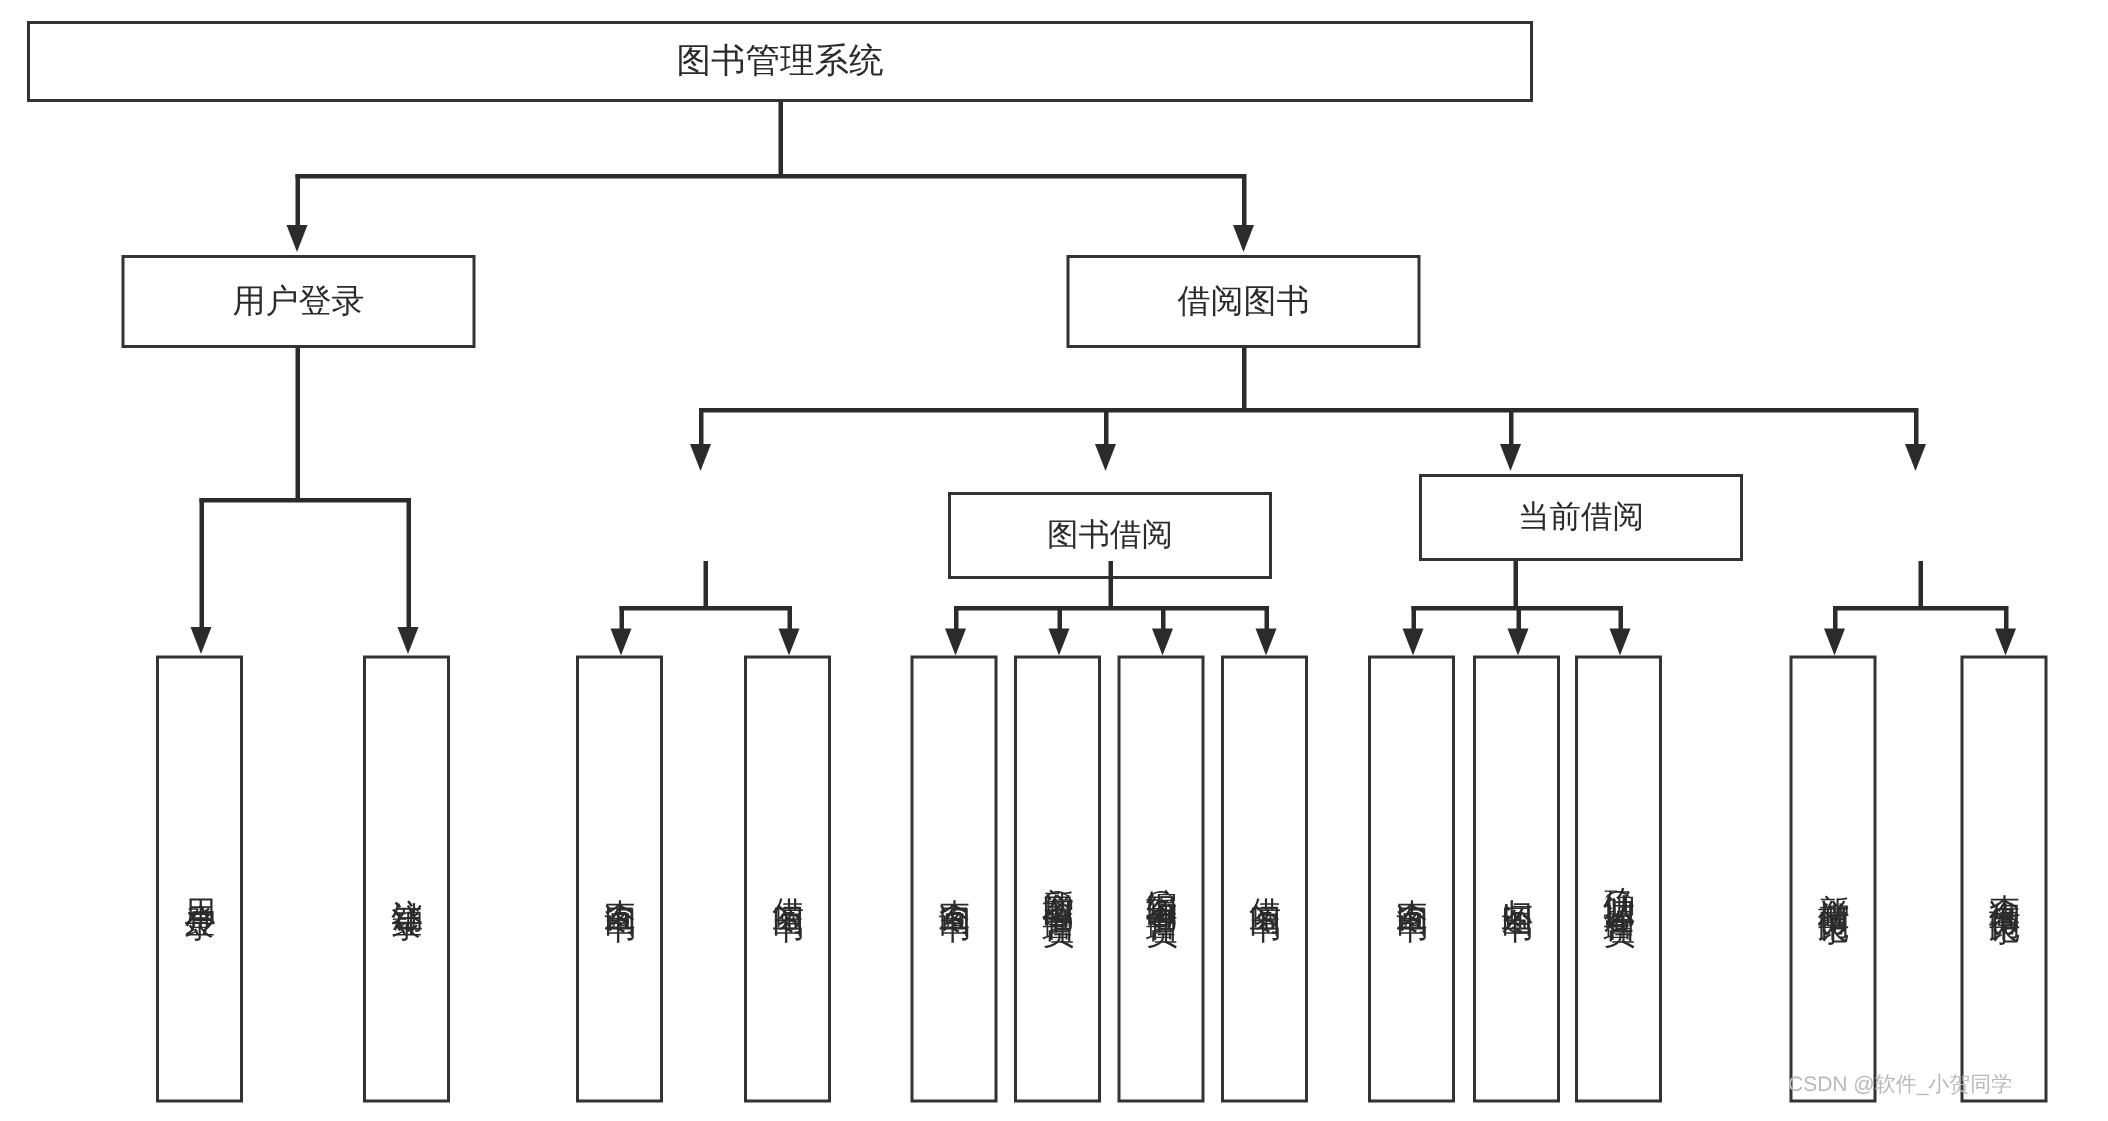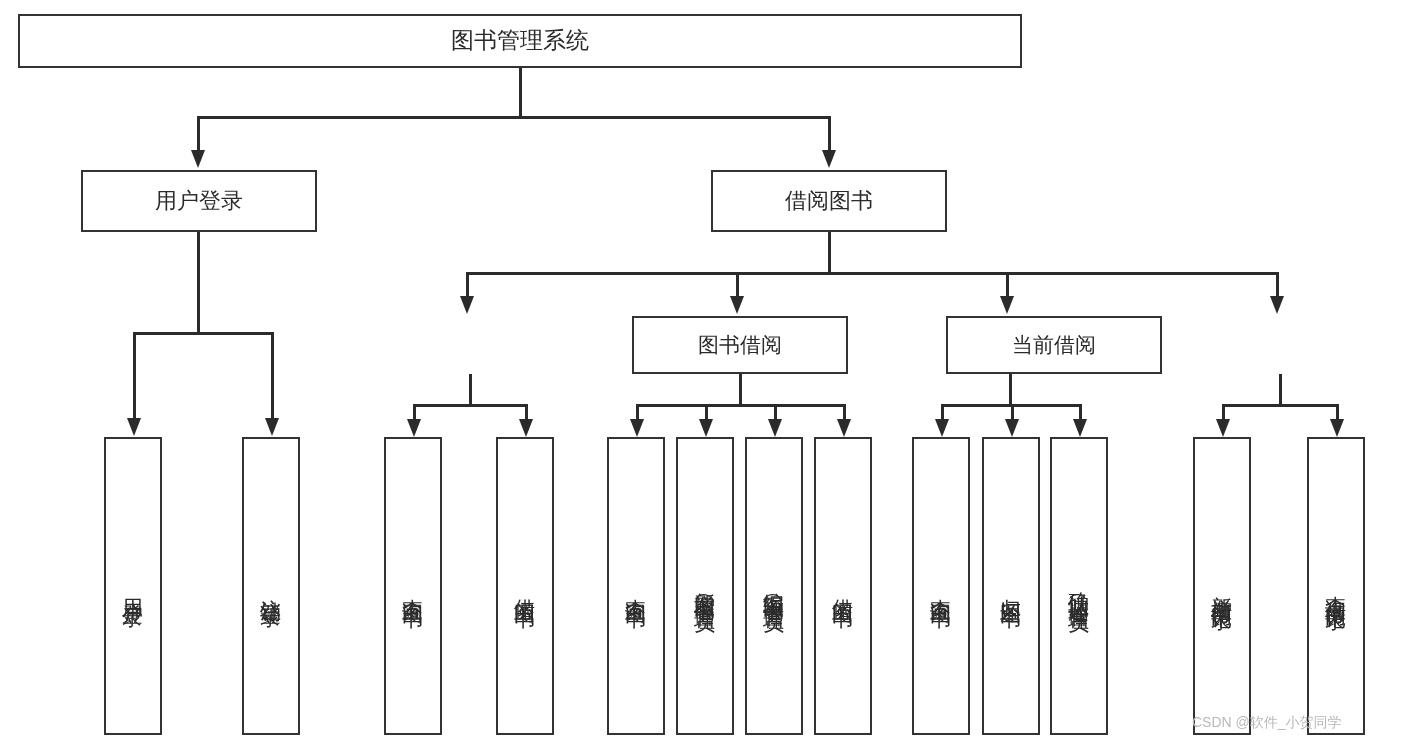--- a/index.html
+++ b/index.html
@@ -118,21 +118,21 @@
   <div class="hline" style="left:466px; top:272px; width:812px;"></div>
   <div class="vline" style="left:466px; top:272px; height:26px;"></div>
   <div class="arrow" style="left:460px; top:296px;"></div>
   <div class="vline" style="left:736px; top:272px; height:26px;"></div>
   <div class="arrow" style="left:730px; top:296px;"></div>
   <div class="vline" style="left:1006px; top:272px; height:26px;"></div>
   <div class="arrow" style="left:1000px; top:296px;"></div>
   <div class="vline" style="left:1276px; top:272px; height:26px;"></div>
   <div class="arrow" style="left:1270px; top:296px;"></div>
 
-  <div class="node lvl3" style="left:632px; top:316px; width:216px; height:58px;">
+  <div class="node lvl3" style="left:632px; top:328px; width:216px; height:58px;">
     <span class="node-label">图书借阅</span>
   </div>
   <div class="node lvl3" style="left:902px; top:316px; width:216px; height:58px;margin-left:44px;">
     <span class="node-label">当前借阅</span>
   </div>
 
   <div class="vline" style="left:469px; top:374px; height:32px;"></div>
   <div class="hline" style="left:413px; top:404px; width:114px;"></div>
   <div class="vline" style="left:413px; top:404px; height:18px;"></div>
   <div class="arrow" style="left:407px; top:419px;"></div>

